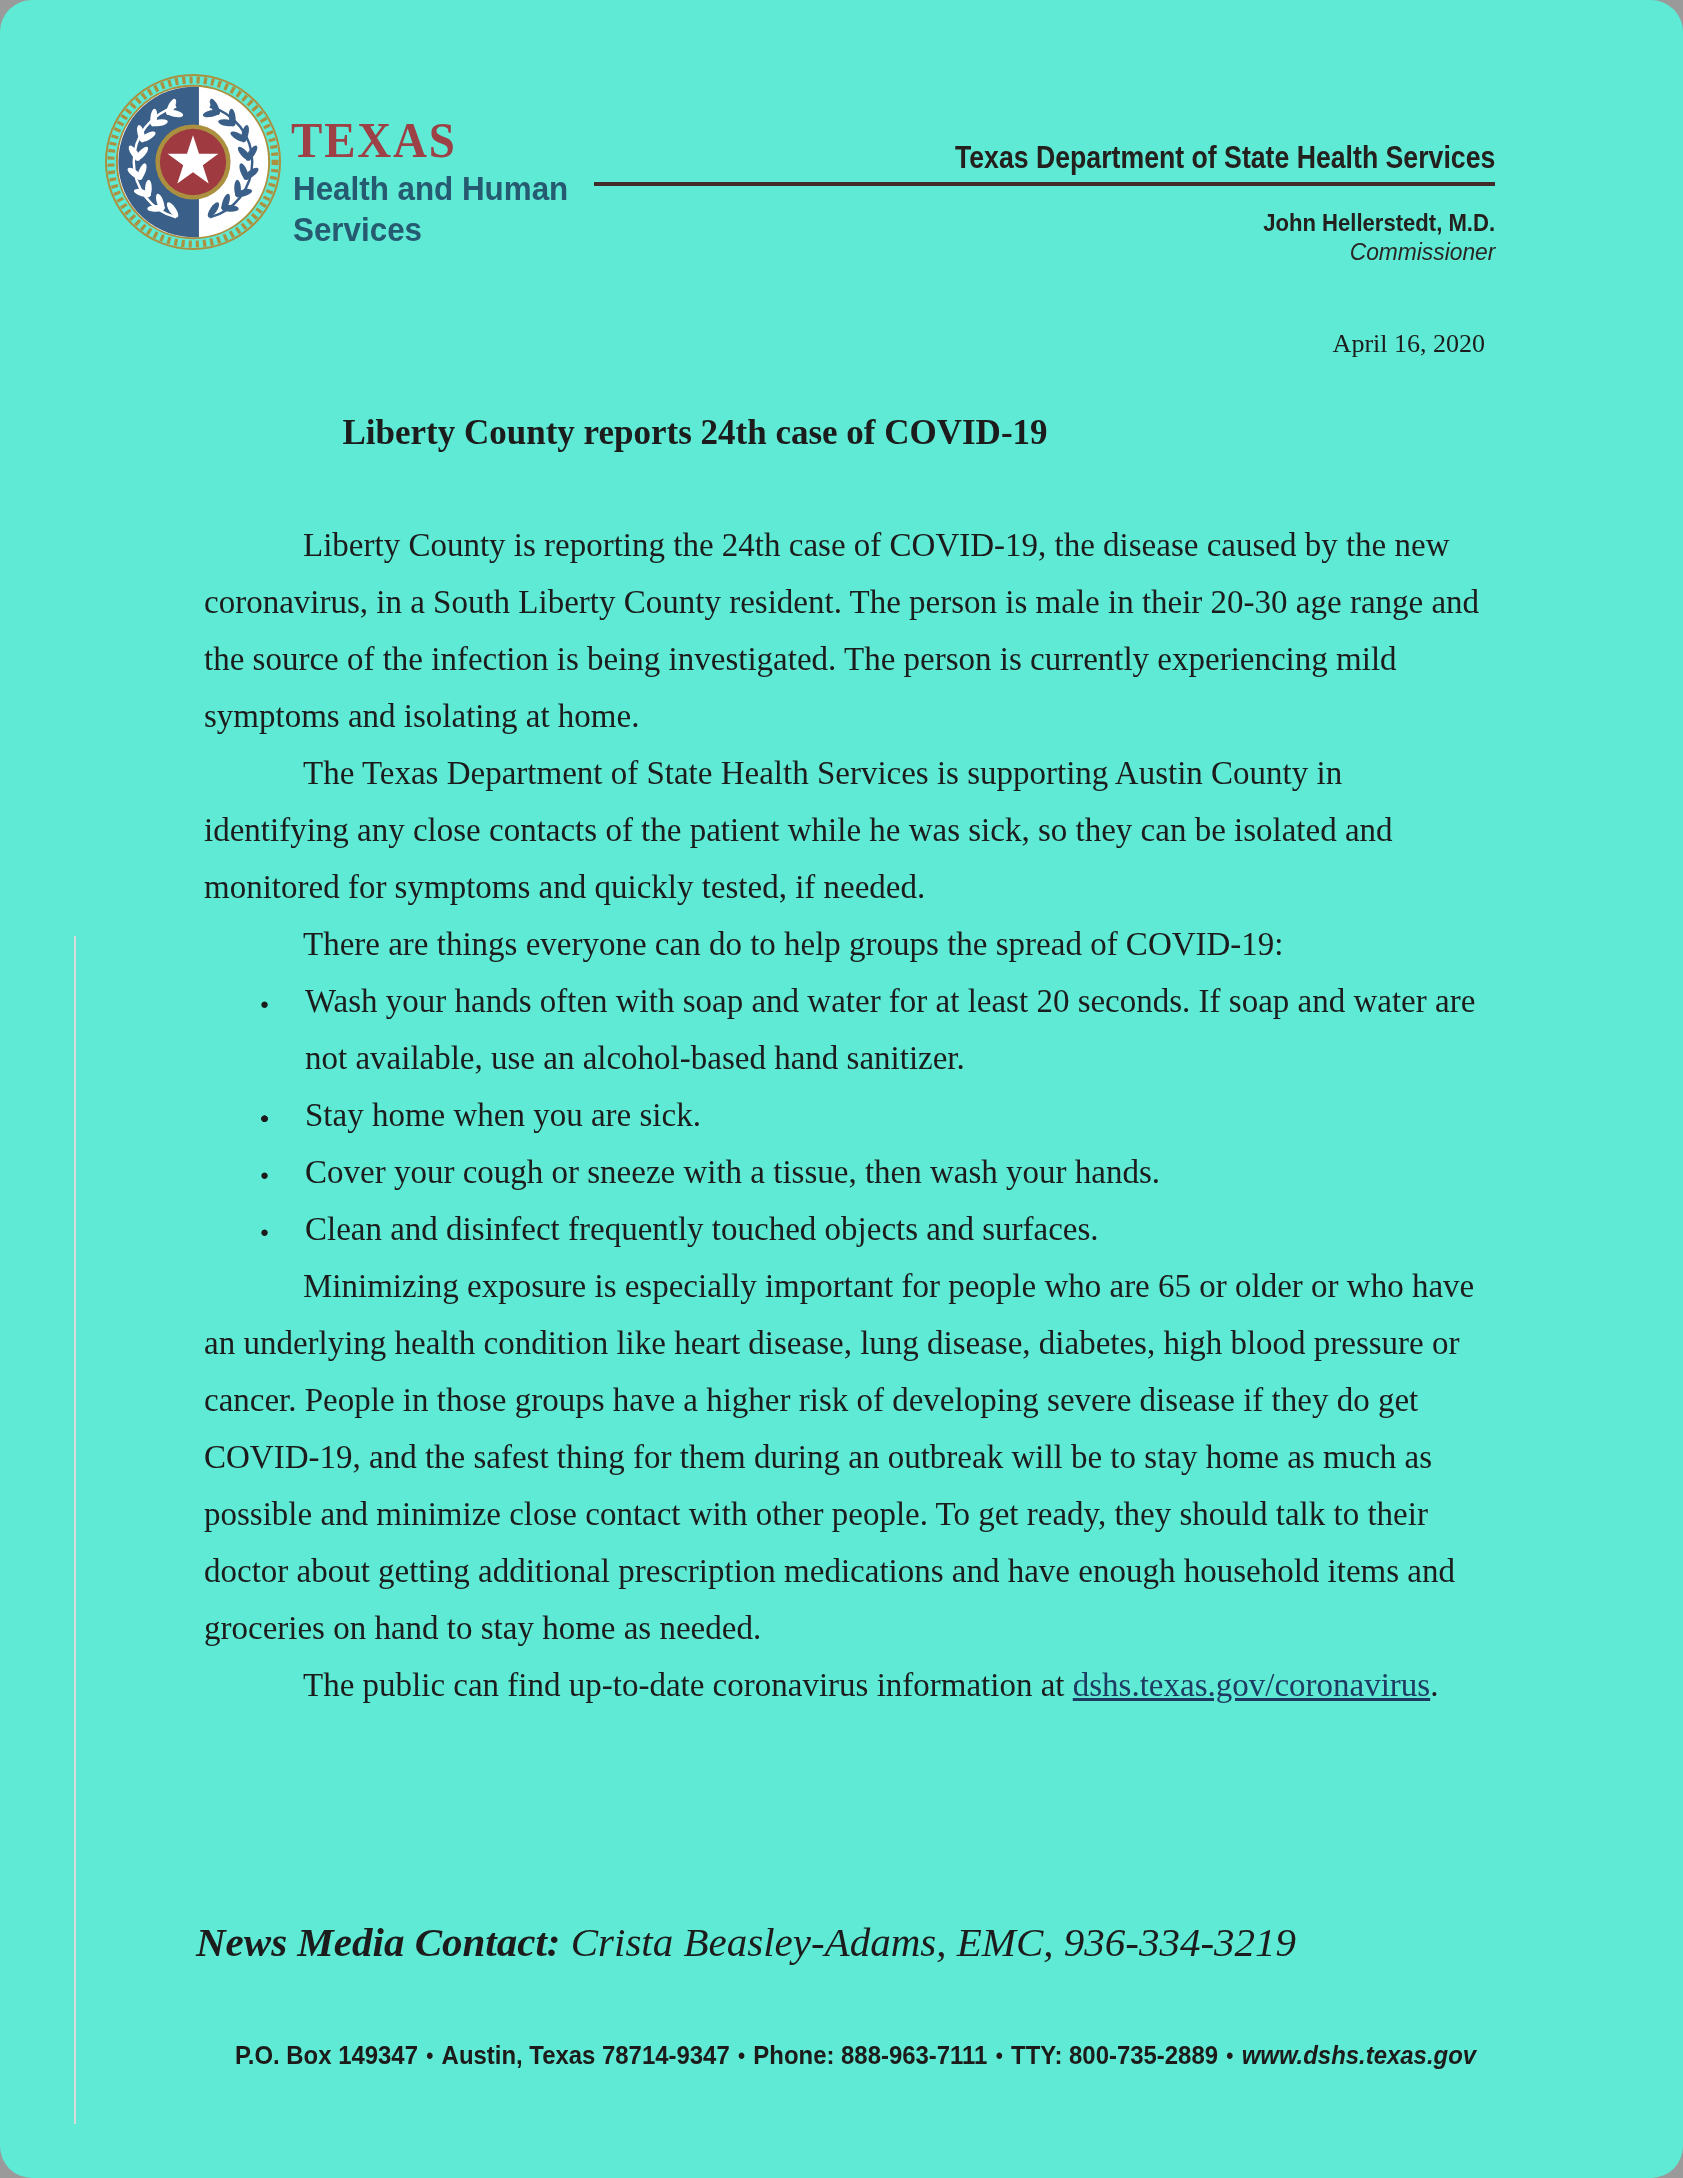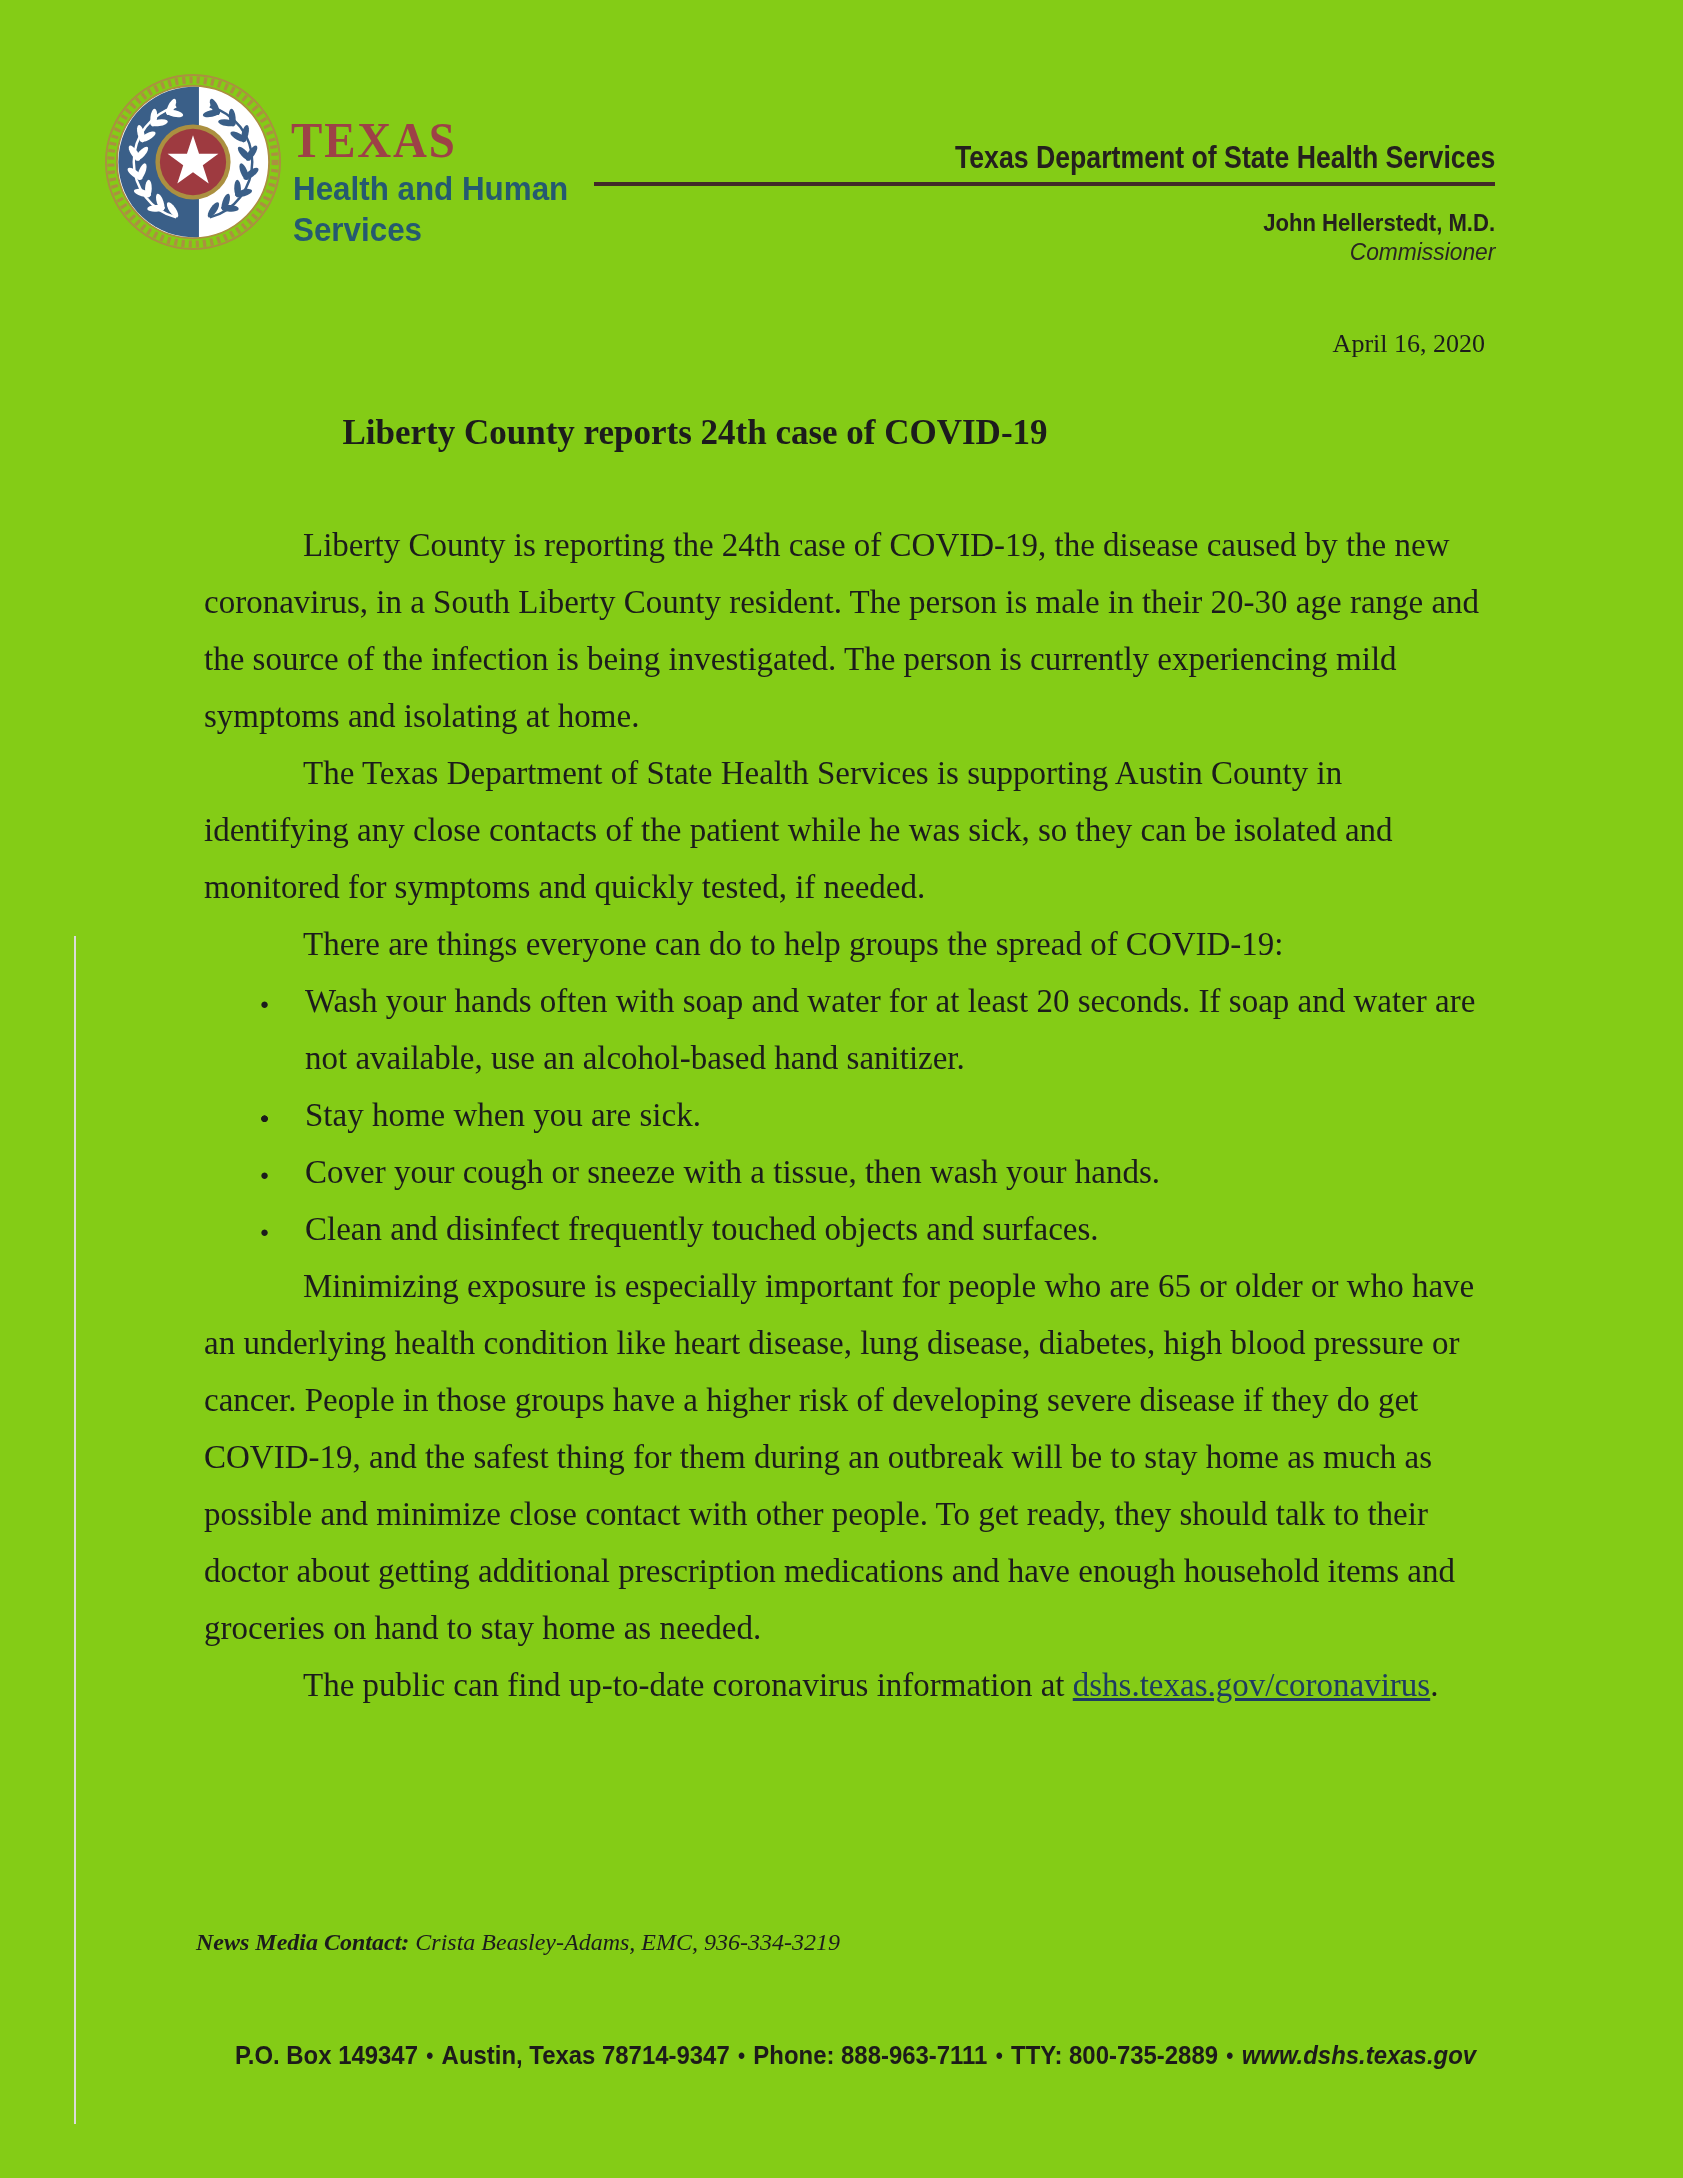--- a/index.html
+++ b/index.html
@@ -1,19 +1,19 @@
 <!DOCTYPE html>
 <html><head>
 <meta charset="utf-8">
 <style>
   html,body{margin:0;padding:0;background:#9a9a9a;}
   .page{
-    position:relative; width:1683px; height:2178px; background:#84cc16;
+    position:relative; width:1683px; height:2178px; background:#5eead4;
     margin:0 auto; overflow:hidden;
-    font-family:"Liberation Serif", serif; color:#1c1c1c;
+    font-family:"Liberation Serif", serif; color:#1c1c1c;border-radius:32px;
   }
   
   .seal{position:absolute; left:104px; top:73px; width:178px; height:178px;}
   .logo-texas{
     position:absolute; left:291px; top:115px; font-family:"Liberation Serif",serif;
     font-weight:bold; font-size:51px; line-height:51px; letter-spacing:2px; color:#9d4147;
     transform:scaleX(0.92); transform-origin:0 50%;
   }
   .logo-hhs{
     position:absolute; left:293px; top:168px; font-family:"Liberation Sans",sans-serif;
@@ -41,21 +41,21 @@
   .title{
     position:absolute; left:0; top:409px; width:1390px; text-align:center;
     font-weight:bold; font-size:35px; line-height:48px;
   }
   .body{position:absolute; left:204px; top:517px; width:1287px; font-size:33px; line-height:57px;}
   .body p{margin:0; text-indent:99px;}
   .body ul{margin:0; padding:0; list-style:none;}
   .body li{position:relative; padding-left:101px;}
   .blt{position:absolute; left:56px; top:3px; font-size:15px; line-height:57px;}
   a.doclink{color:#1e3c62; text-decoration:underline;}
-  .contact{position:absolute; left:196px; top:1917px; font-size:24px; line-height:50px; font-style:italic;}
+  .contact{position:absolute; left:196px; top:1917px; font-size:41px; line-height:50px; font-style:italic;}
   .contact .lbl{font-weight:bold;}
   
   .footer{
     position:absolute; left:14px; top:2040px; width:1683px; text-align:center;
     font-family:"Liberation Sans",sans-serif; font-weight:bold; font-size:26px; line-height:30px;
     color:#1d1b1a; transform:scaleX(0.92); transform-origin:50% 50%; white-space:nowrap;
   }
   .footer .sep{display:inline-block; margin:0 9px; font-size:22px; vertical-align:1px;}
   .footer .site{font-style:italic;}
   .scan-line{position:absolute; left:74px; top:936px; width:2px; height:1188px; background:#dbdbdb;}

